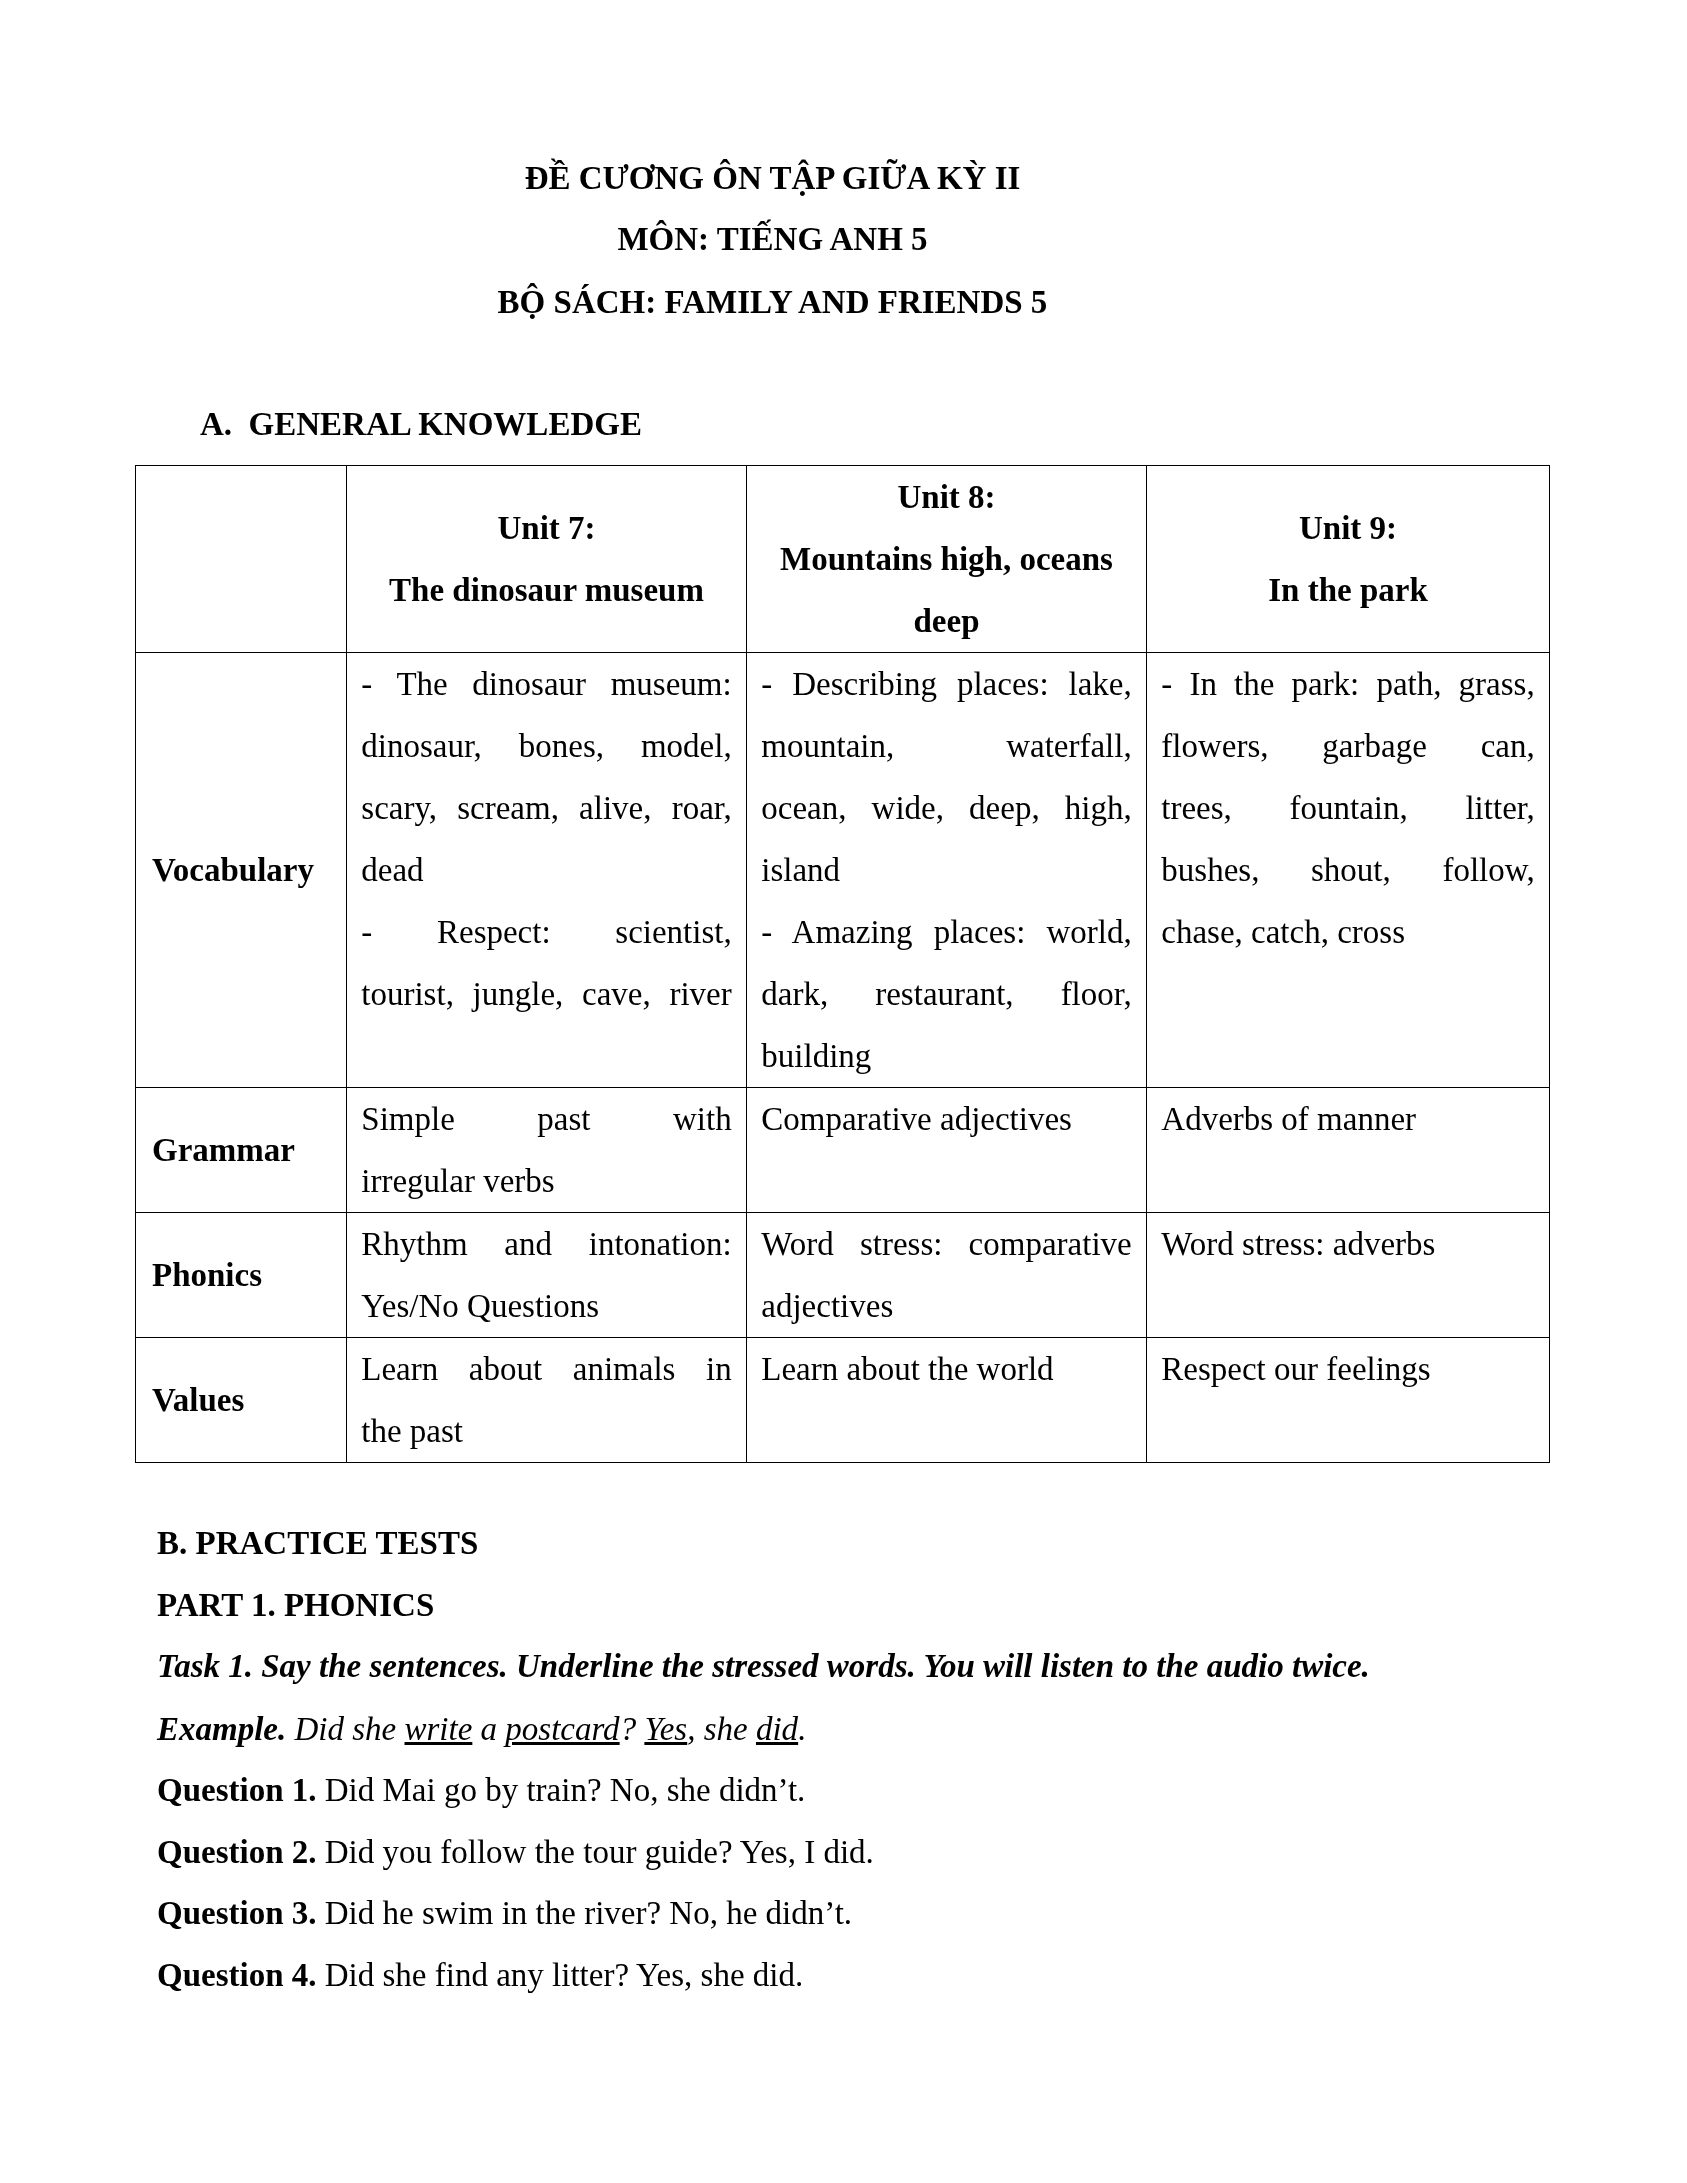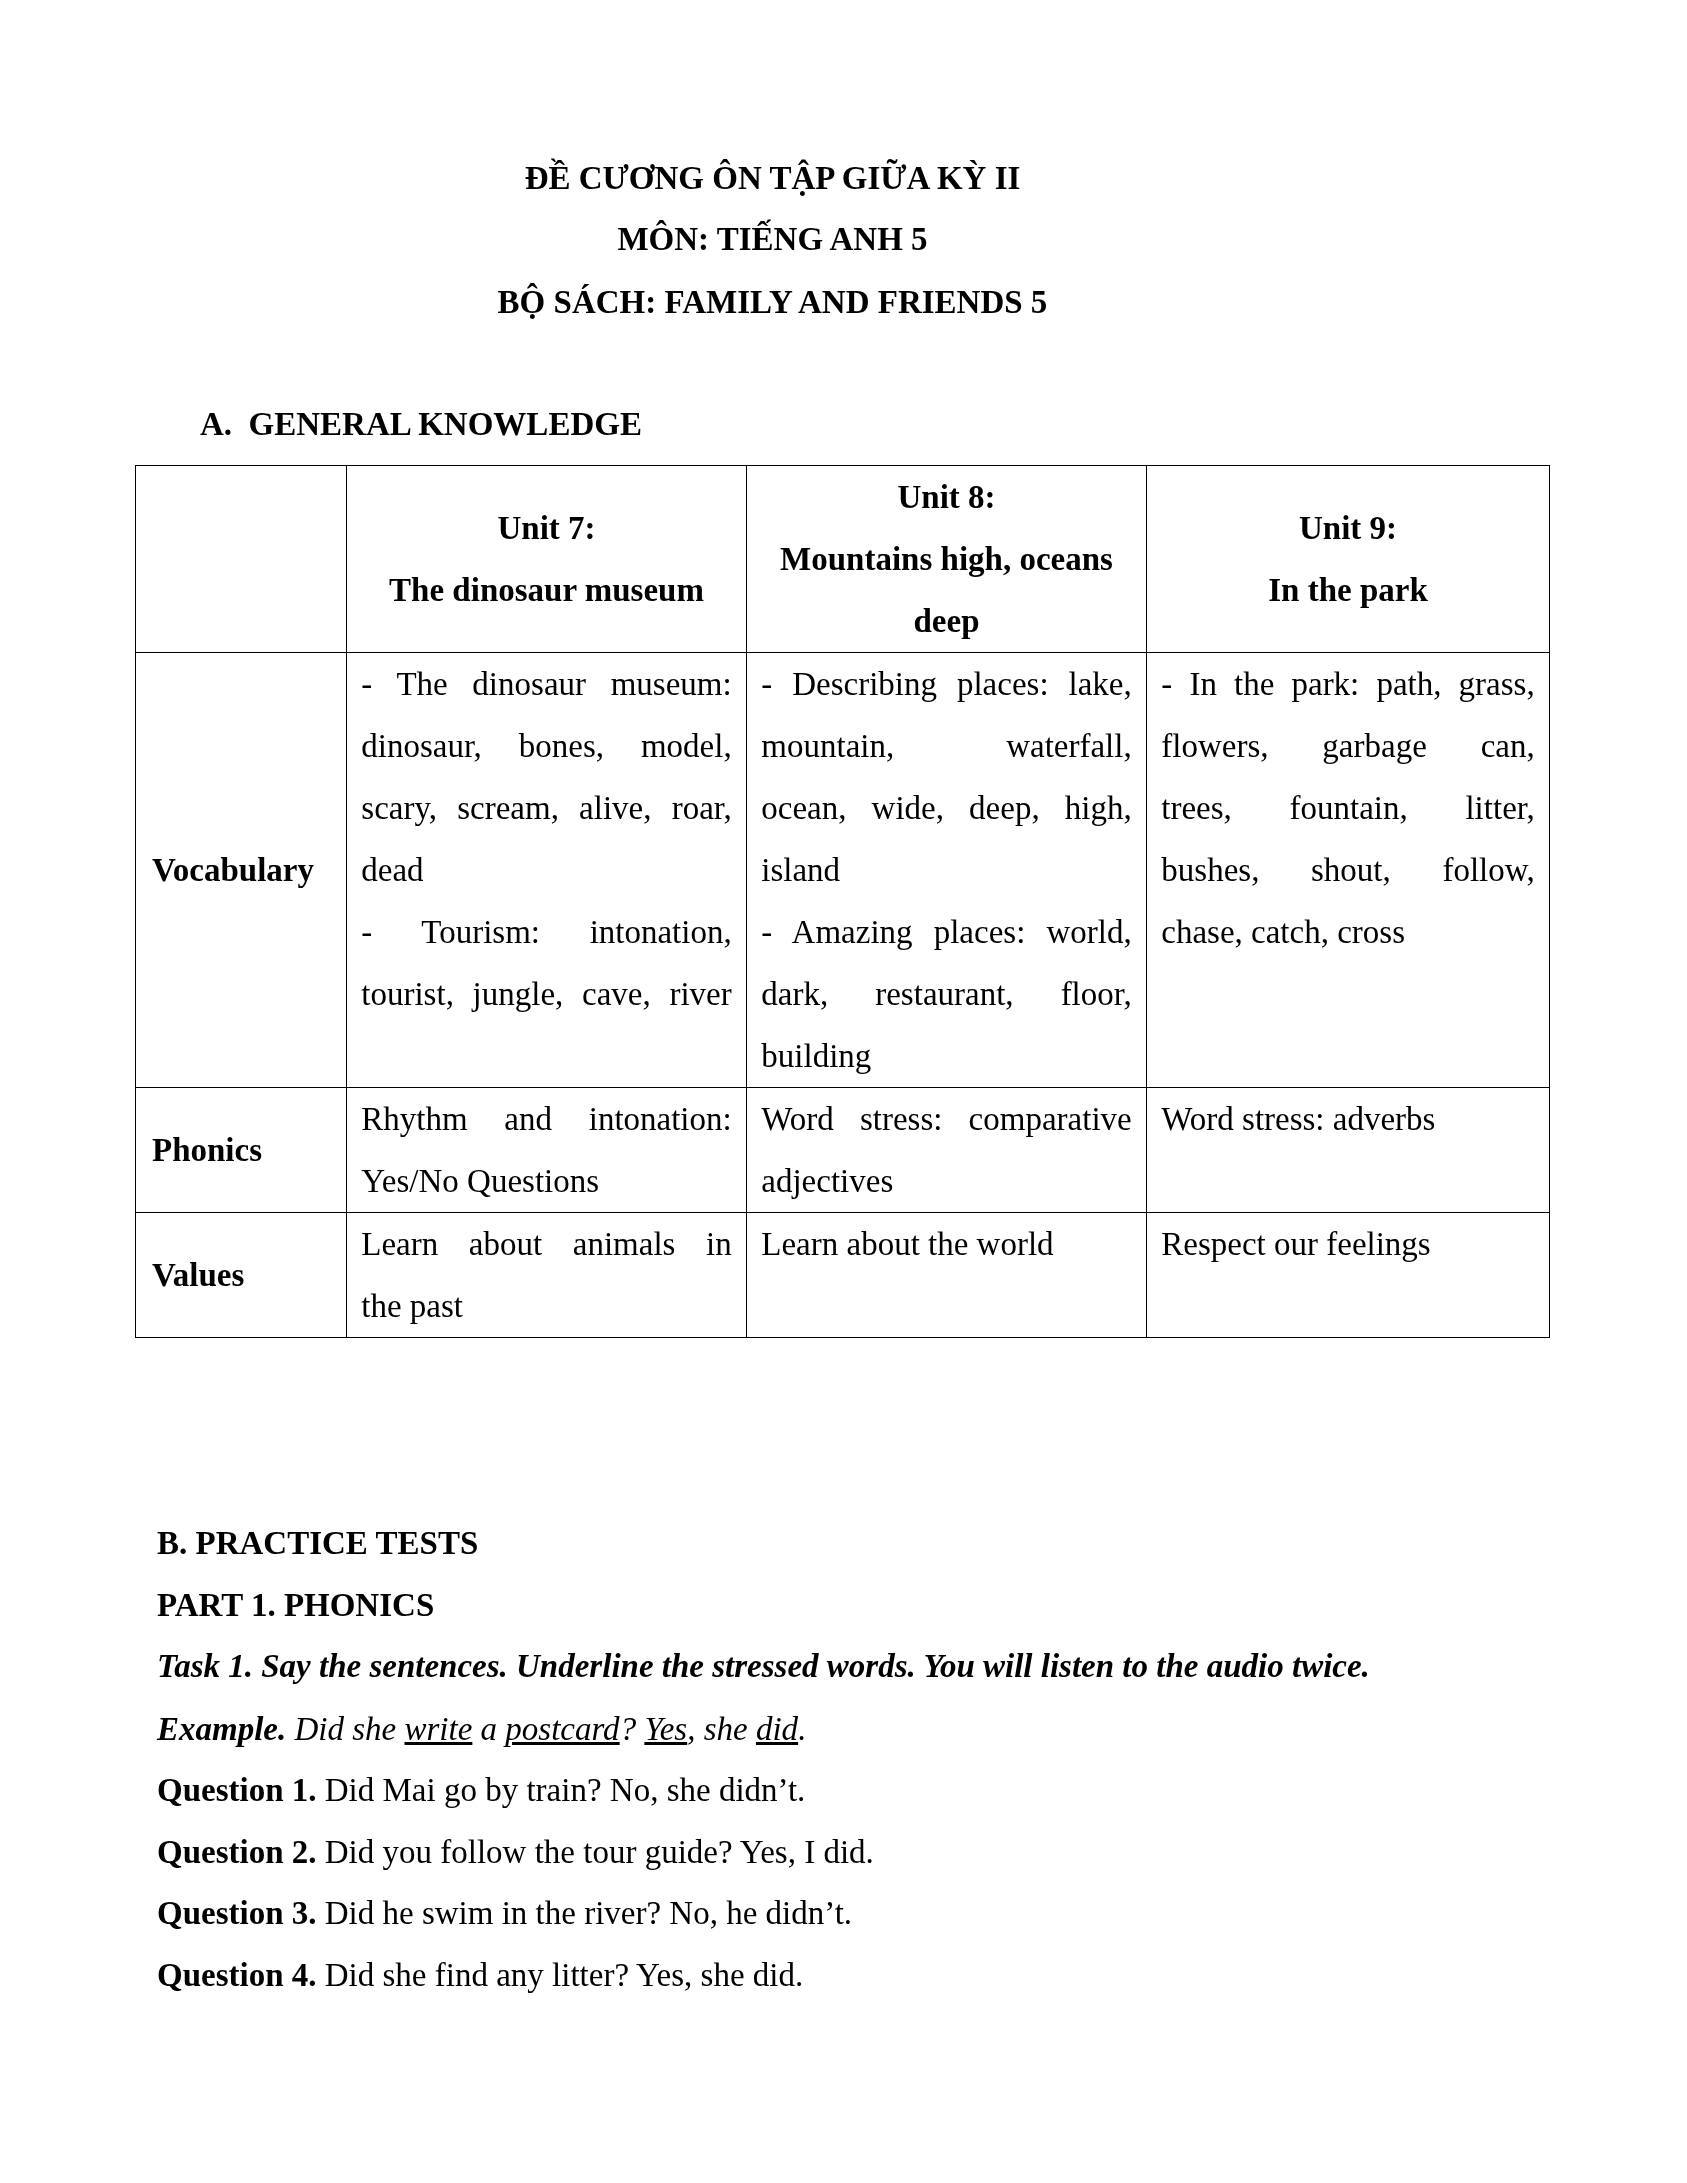--- a/index.html
+++ b/index.html
@@ -70,41 +70,54 @@
     </td>
   </tr>
 
   <tr style="height:433px;">
     <td class="rowhead">Vocabulary</td>
     <td>
       <span class="line">- The dinosaur museum:</span>
       <span class="line">dinosaur, bones, model,</span>
       <span class="line">scary, scream, alive, roar,</span>
       <span class="line last">dead</span>
-      <span class="line">- Tourism: intonation,</span>
+      <span class="line">- Respect: scientist,</span>
       <span class="line">tourist, jungle, cave, river</span>
     </td>
     <td>
       <span class="line">- Describing places: lake,</span>
       <span class="line">mountain, waterfall,</span>
       <span class="line">ocean, wide, deep, high,</span>
       <span class="line last">island</span>
       <span class="line">- Amazing places: world,</span>
       <span class="line">dark, restaurant, floor,</span>
       <span class="line last">building</span>
     </td>
     <td>
       <span class="line">- In the park: path, grass,</span>
       <span class="line">flowers, garbage can,</span>
       <span class="line">trees, fountain, litter,</span>
       <span class="line">bushes, shout, follow,</span>
       <span class="line last">chase, catch,  cross</span>
     </td>
   </tr>
 
+  <tr style="height:125px;">
+    <td class="rowhead">Grammar</td>
+    <td>
+      <span class="line">Simple past with</span>
+      <span class="line last">irregular verbs</span>
+    </td>
+    <td>
+      <span class="line last">Comparative adjectives</span>
+    </td>
+    <td>
+      <span class="line last">Adverbs of manner</span>
+    </td>
+  </tr>
 
   <tr style="height:125px;margin-top:24px;">
     <td class="rowhead">Phonics</td>
     <td>
       <span class="line">Rhythm and intonation:</span>
       <span class="line last">Yes/No Questions</span>
     </td>
     <td>
       <span class="line">Word stress: comparative</span>
       <span class="line last">adjectives</span>

